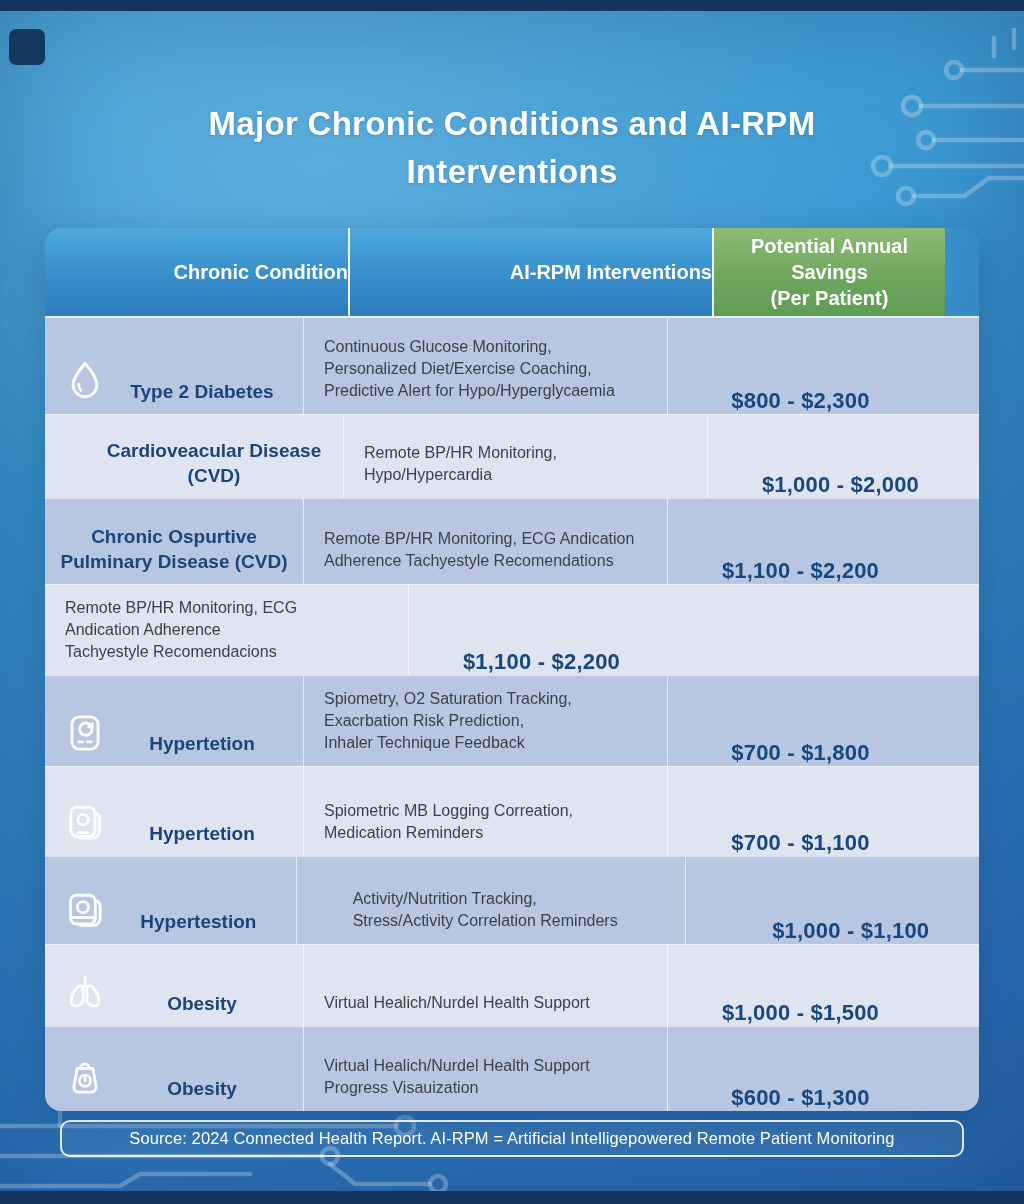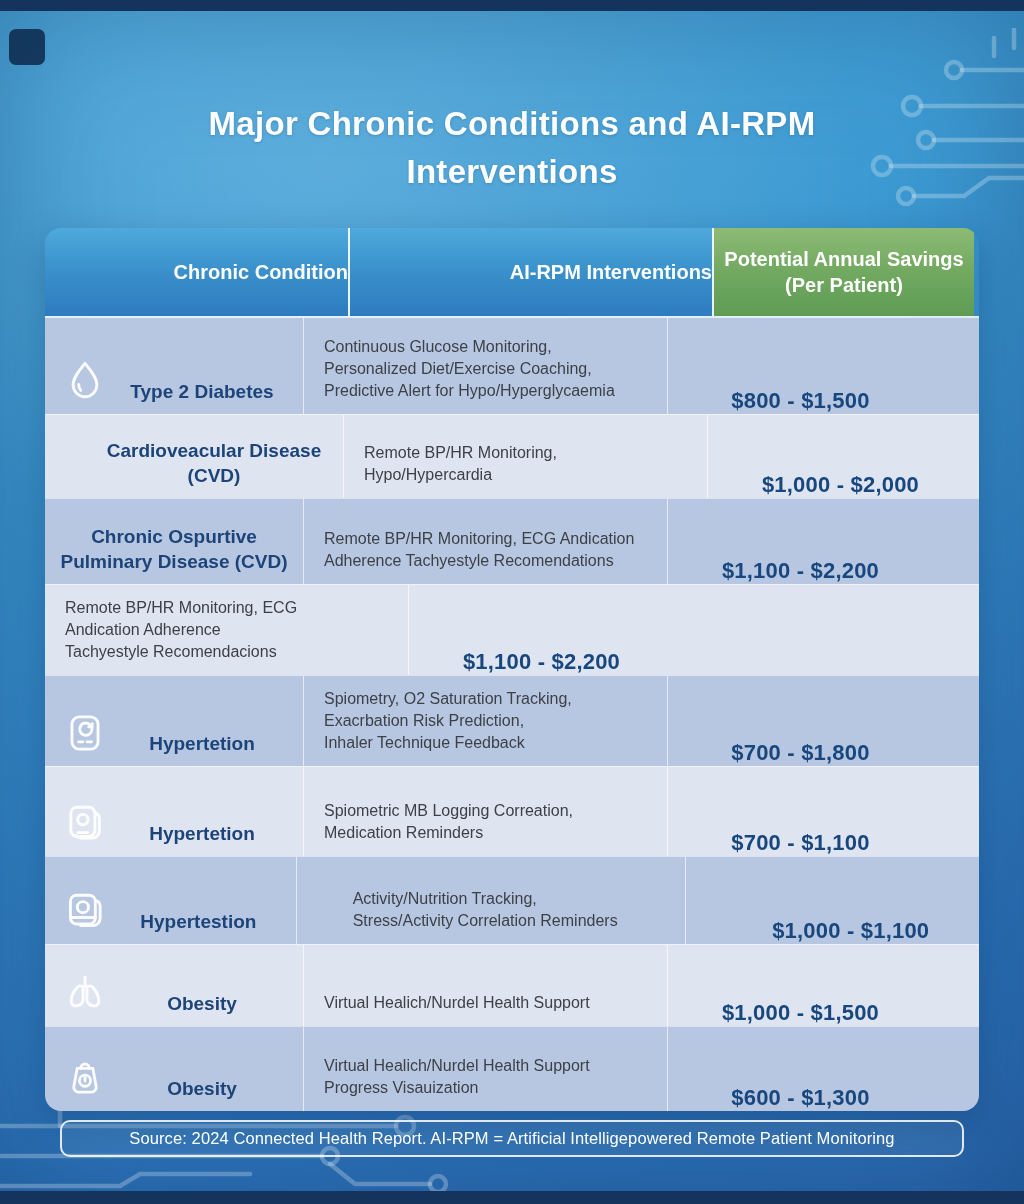--- a/index.html
+++ b/index.html
@@ -39,21 +39,21 @@
   }
   .thead { display:flex; height:88px; }
   .th {
     display:flex; flex-direction:column; align-items:center; justify-content:center;
     text-align:center; color:#fff; font-weight:bold; font-size:20px; line-height:26px;
   }
   .th-blue { background:linear-gradient(180deg,#4fa9dc 0%, #3b92cc 45%, #2d7cbe 100%);align-items:flex-end; }
   .th-green { background:linear-gradient(180deg,#8dbb74 0%, #74aa62 45%, #5e9c54 100%); }
   .th1 { width:305px; border-right:2px solid rgba(255,255,255,0.9); }
   .th2 { width:364px; border-right:2px solid rgba(255,255,255,0.9); }
-  .th3 { width:260px; }
+  .th3 { width:231px; }
 
   .tbody { border-top:2px solid rgba(255,255,255,0.85); }
   .row { display:flex; }
   .row + .row { border-top:1px solid rgba(255,255,255,0.5); }
   .row.odd  { background:#b8c7e1; }
   .row.even { background:#dfe5f0; }
 
   .cell { display:flex; align-items:flex-end; }
   .c1 {
     width:259px; padding:10px 14px; gap:4px;
@@ -151,21 +151,21 @@
               </svg>
           </span>
           <span class="cond">Type 2 Diabetes</span>
         </div>
         <div class="cell c2">
             <span>Continuous Glucose Monitoring,
 Personalized Diet/Exercise Coaching,
 Predictive Alert for Hypo/Hyperglycaemia</span>
           </div>
         <div class="cell c3">
-            <span>$800 - $1,500</span>
+            <span>$800 - $2,300</span>
           </div>
       </div>
 
       <div class="row even r1">
         <div class="cell c1">
           <span class="cond">Cardioveacular Disease (CVD)</span>
         </div>
         <div class="cell c2">
             <span>Remote BP/HR Monitoring,
 Hypo/Hypercardia</span>

